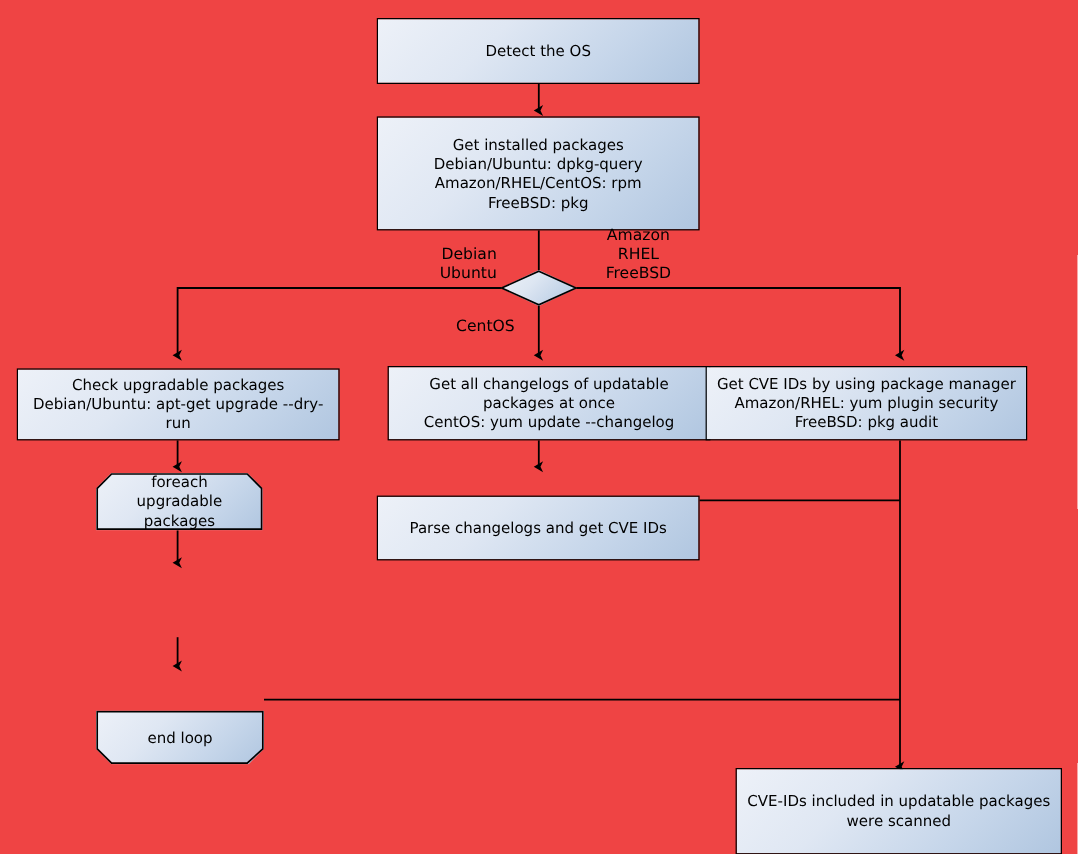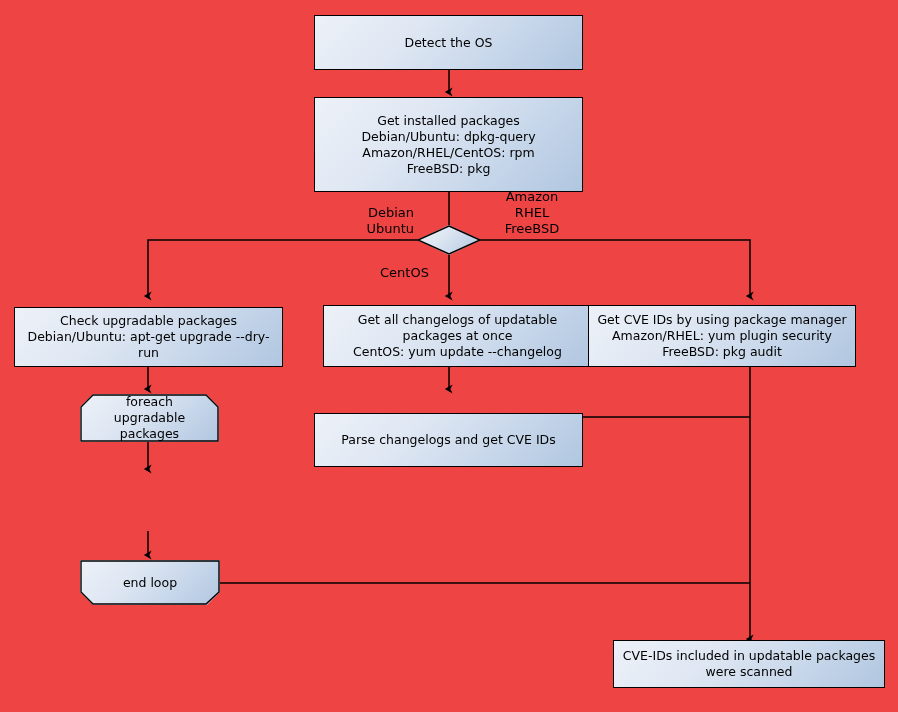--- a/index.html
+++ b/index.html
@@ -13,21 +13,21 @@
         display:flex;align-items:center;justify-content:center;
         text-align:center;color:#000;font-size:12.5px;line-height:16px;
         border:1.4px solid #000;
         background:linear-gradient(135deg,#edf1f8 0%,#dfe7f3 35%,#c6d6ea 70%,#b0c6e0 100%);}
   .node .lbl{padding:0 6px;white-space:pre-line;}
 
   
   .loop-start{border:none;background:none;padding:0;}
   .loop-start .shape{position:absolute;inset:0;
         background:linear-gradient(135deg,#edf1f8 0%,#dfe7f3 35%,#c6d6ea 70%,#b0c6e0 100%);}
-  .loop-end{border:none;background:none;padding:12px;}
+  .loop-end{border:none;background:none;padding:12px;margin-top:32px;}
   .loop-end .shape{position:absolute;inset:0;
         background:linear-gradient(135deg,#edf1f8 0%,#dfe7f3 35%,#c6d6ea 70%,#b0c6e0 100%);}
 
   .diamond{position:absolute;}
   .diamond .shape{position:absolute;inset:0;
         background:linear-gradient(135deg,#eef2f9 0%,#dde6f2 40%,#c2d3e8 75%,#aec4df 100%);}
 
   .edge-label{position:absolute;font-size:13px;line-height:16px;color:#000;
               text-align:center;white-space:pre-line;}
 </style>
@@ -127,18 +127,18 @@
   <div class="node" style="left:314px;top:390px;width:269px;height:54px;margin-top:23px;">
     <span class="lbl">Parse changelogs and get CVE IDs</span>
   </div>
 
   <div class="node" style="left:588px;top:305px;width:268px;height:62px;">
     <span class="lbl">Get CVE IDs by using package manager
 Amazon/RHEL: yum plugin security
 FreeBSD: pkg audit</span>
   </div>
 
-  <div class="node" style="left:613px;top:640px;width:272px;height:48px;">
+  <div class="node" style="left:613px;top:640px;width:272px;height:72px;">
     <span class="lbl">CVE-IDs included in updatable packages
 were scanned</span>
   </div>
 
 </div>
 
 </body></html>

